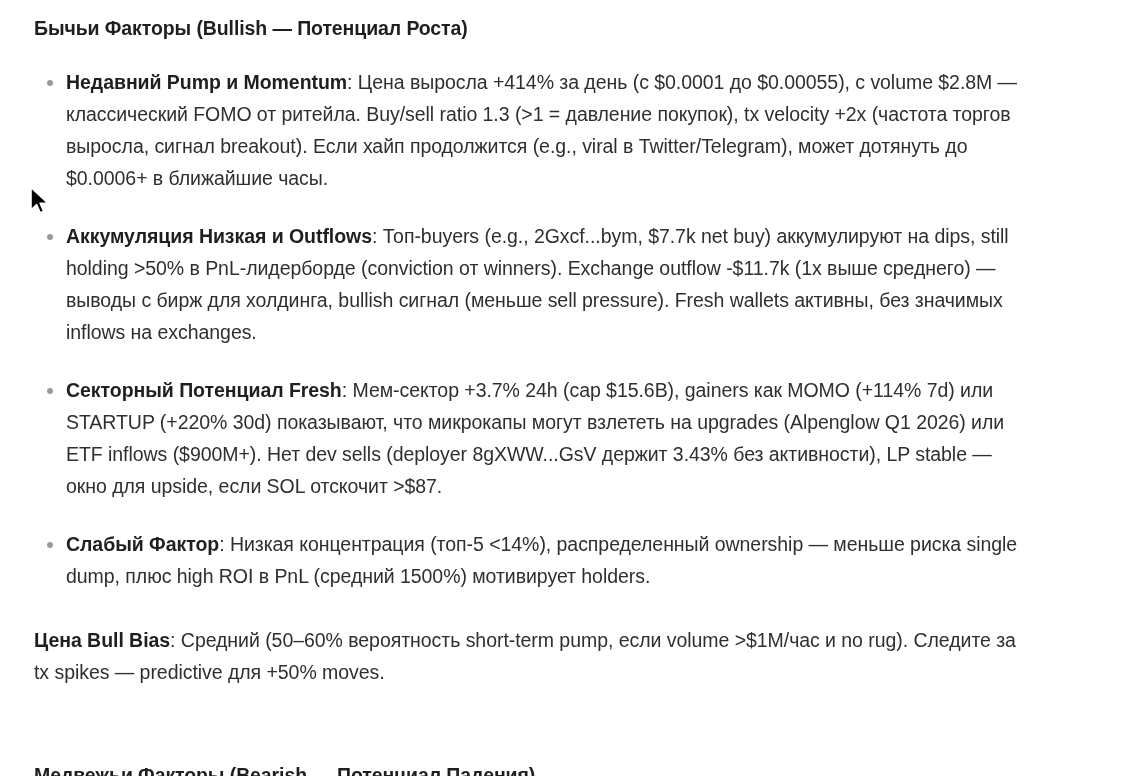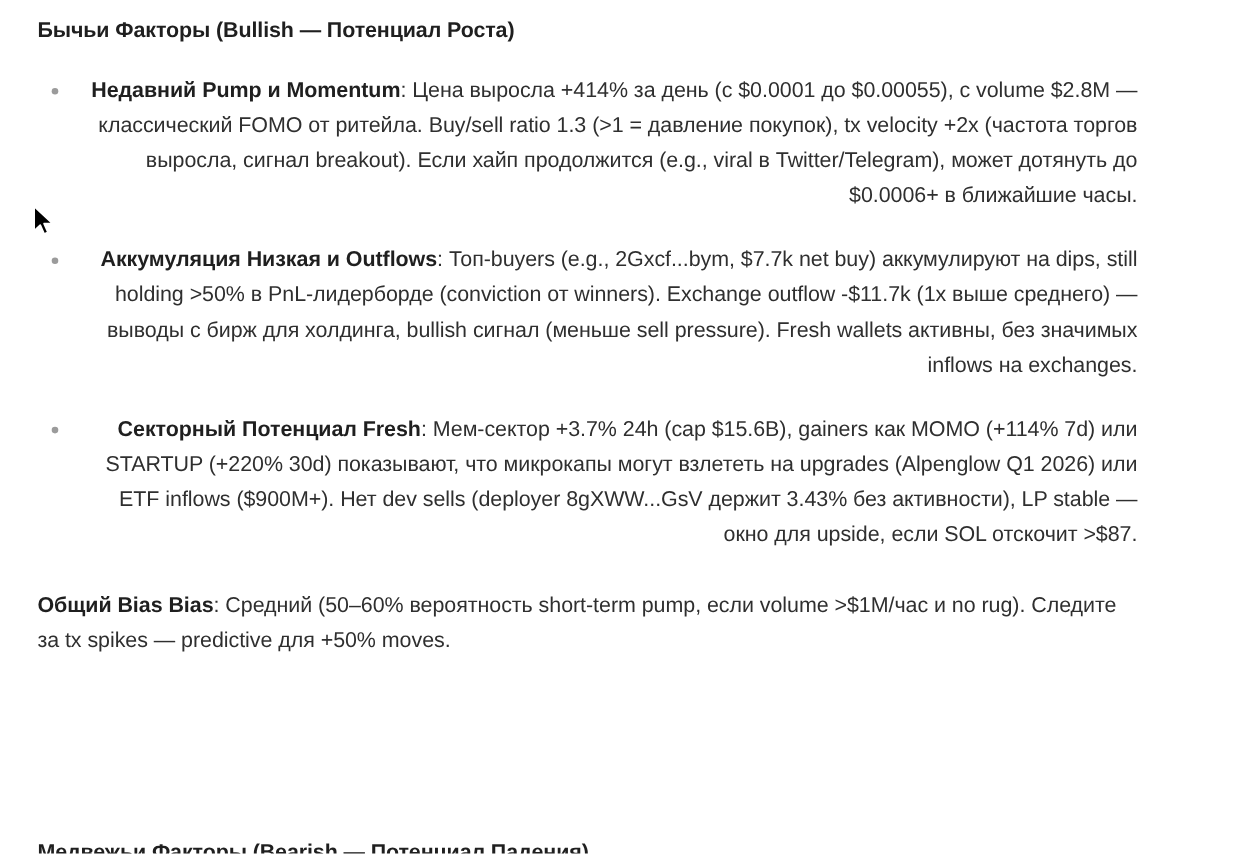--- a/index.html
+++ b/index.html
@@ -38,21 +38,20 @@
     line-height: 28px;
     color: #1f1f1f;
     letter-spacing: -0.1px;
     margin: 0 0 24px 0;
   }
 
   .bullet-list {
     list-style: none;
     margin: 0;
     padding: 0;
-    text-align: right;
   }
 
   .bullet-item {
     position: relative;
     padding-left: 32px;
     margin-bottom: 26px;
     font-size: 19.5px;
     line-height: 32px;
     color: #2f2f2f;
     letter-spacing: -0.05px;
@@ -124,25 +123,29 @@
       <li class="bullet-item">
         <span class="bullet-dot"></span>
         <span class="lead">Аккумуляция Низкая и Outflows</span><span>: Топ-buyers (e.g., 2Gxcf...bym, $7.7k net buy) аккумулируют на dips, still holding &gt;50% в PnL-лидерборде (conviction от winners). Exchange outflow -$11.7k (1x выше среднего) — выводы с бирж для холдинга, bullish сигнал (меньше sell pressure). Fresh wallets активны, без значимых inflows на exchanges.</span>
       </li>
 
       <li class="bullet-item">
         <span class="bullet-dot"></span>
         <span class="lead">Секторный Потенциал Fresh</span><span>: Мем-сектор +3.7% 24h (cap $15.6B), gainers как MOMO (+114% 7d) или STARTUP (+220% 30d) показывают, что микрокапы могут взлететь на upgrades (Alpenglow Q1 2026) или ETF inflows ($900M+). Нет dev sells (deployer 8gXWW...GsV держит 3.43% без активности), LP stable — окно для upside, если SOL отскочит &gt;$87.</span>
       </li>
 
+      <li class="bullet-item">
+        <span class="bullet-dot"></span>
+        <span class="lead">Слабый Фактор</span><span>: Низкая концентрация (топ-5 &lt;14%), распределенный ownership — меньше риска single dump, плюс high ROI в PnL (средний 1500%) мотивирует holders.</span>
+      </li>
 
     </ul>
 
     <p class="closing-para">
-      <span class="lead">Общий Bias Bias</span><span>: Средний (50–60% вероятность short-term pump, если volume &gt;$1M/час и no rug). Следите за tx spikes — predictive для +50% moves.</span>
+      <span class="lead">Цена Bull Bias</span><span>: Средний (50–60% вероятность short-term pump, если volume &gt;$1M/час и no rug). Следите за tx spikes — predictive для +50% moves.</span>
     </p>
 
   </div>
 
   <div class="next-heading">Медвежьи Факторы (Bearish — Потенциал Падения)</div>
 
   <svg class="cursor" viewBox="0 0 22 30" xmlns="http://www.w3.org/2000/svg">
     <path d="M2 1.5 L2 24 L7.6 18.6 L11.2 26.8 L14.6 25.3 L11.1 17.3 L18.6 17.0 Z" fill="#000000" stroke="#ffffff" stroke-width="1.6" stroke-linejoin="round"></path>
   </svg>
 

